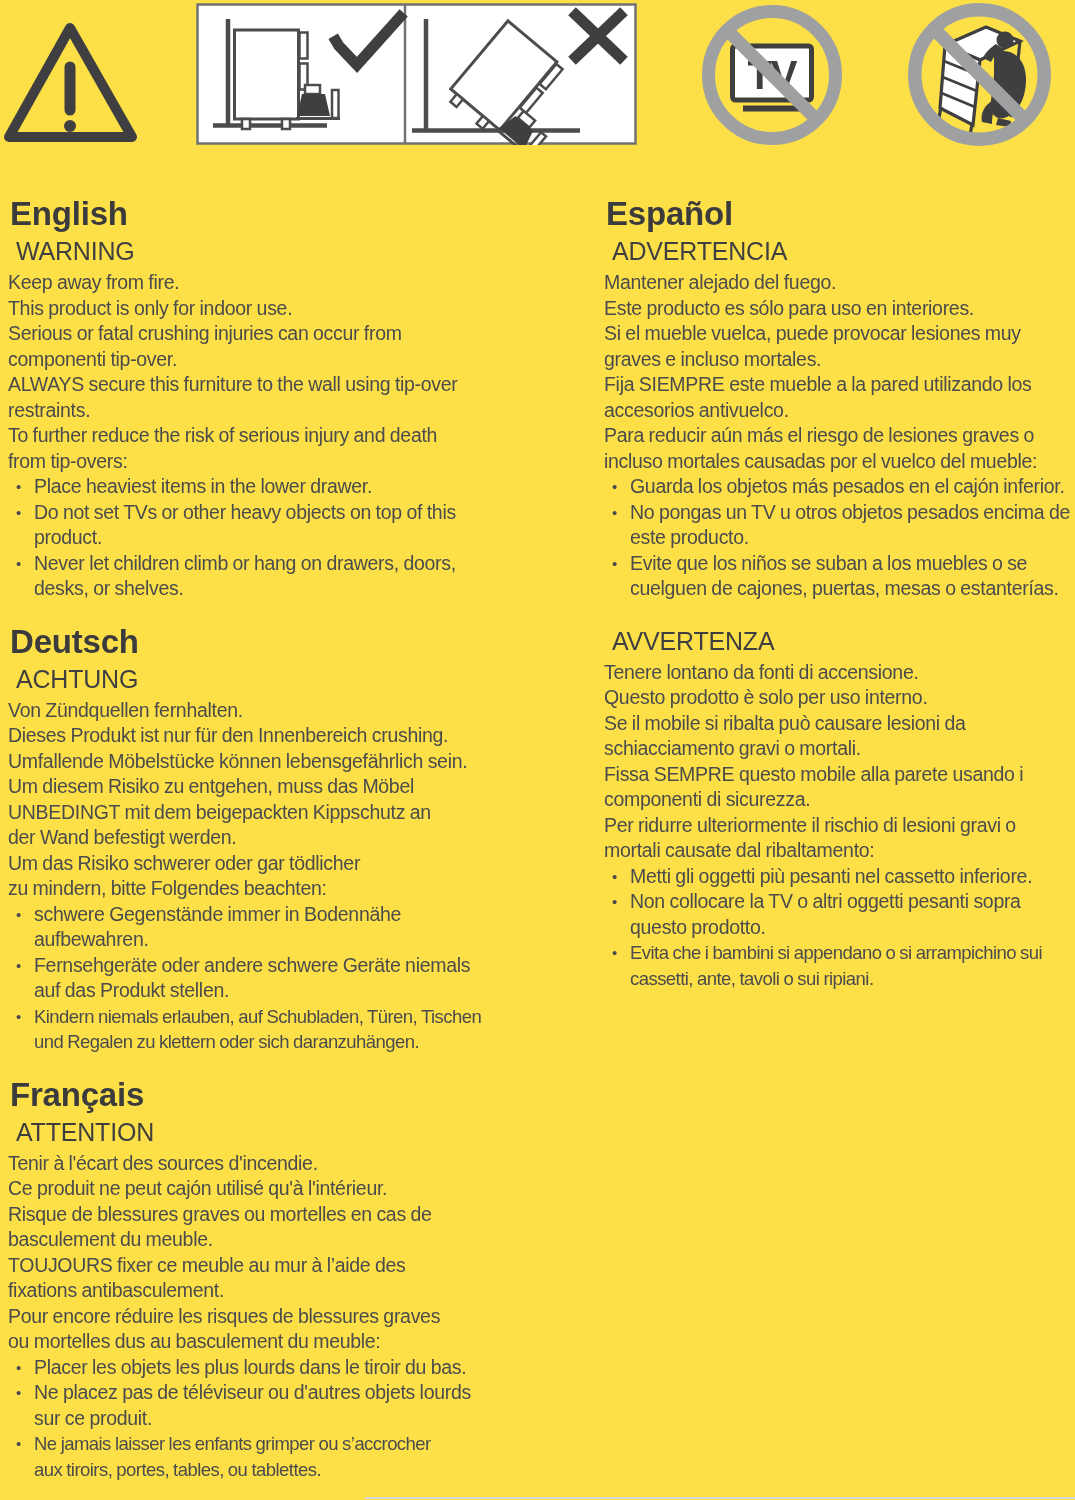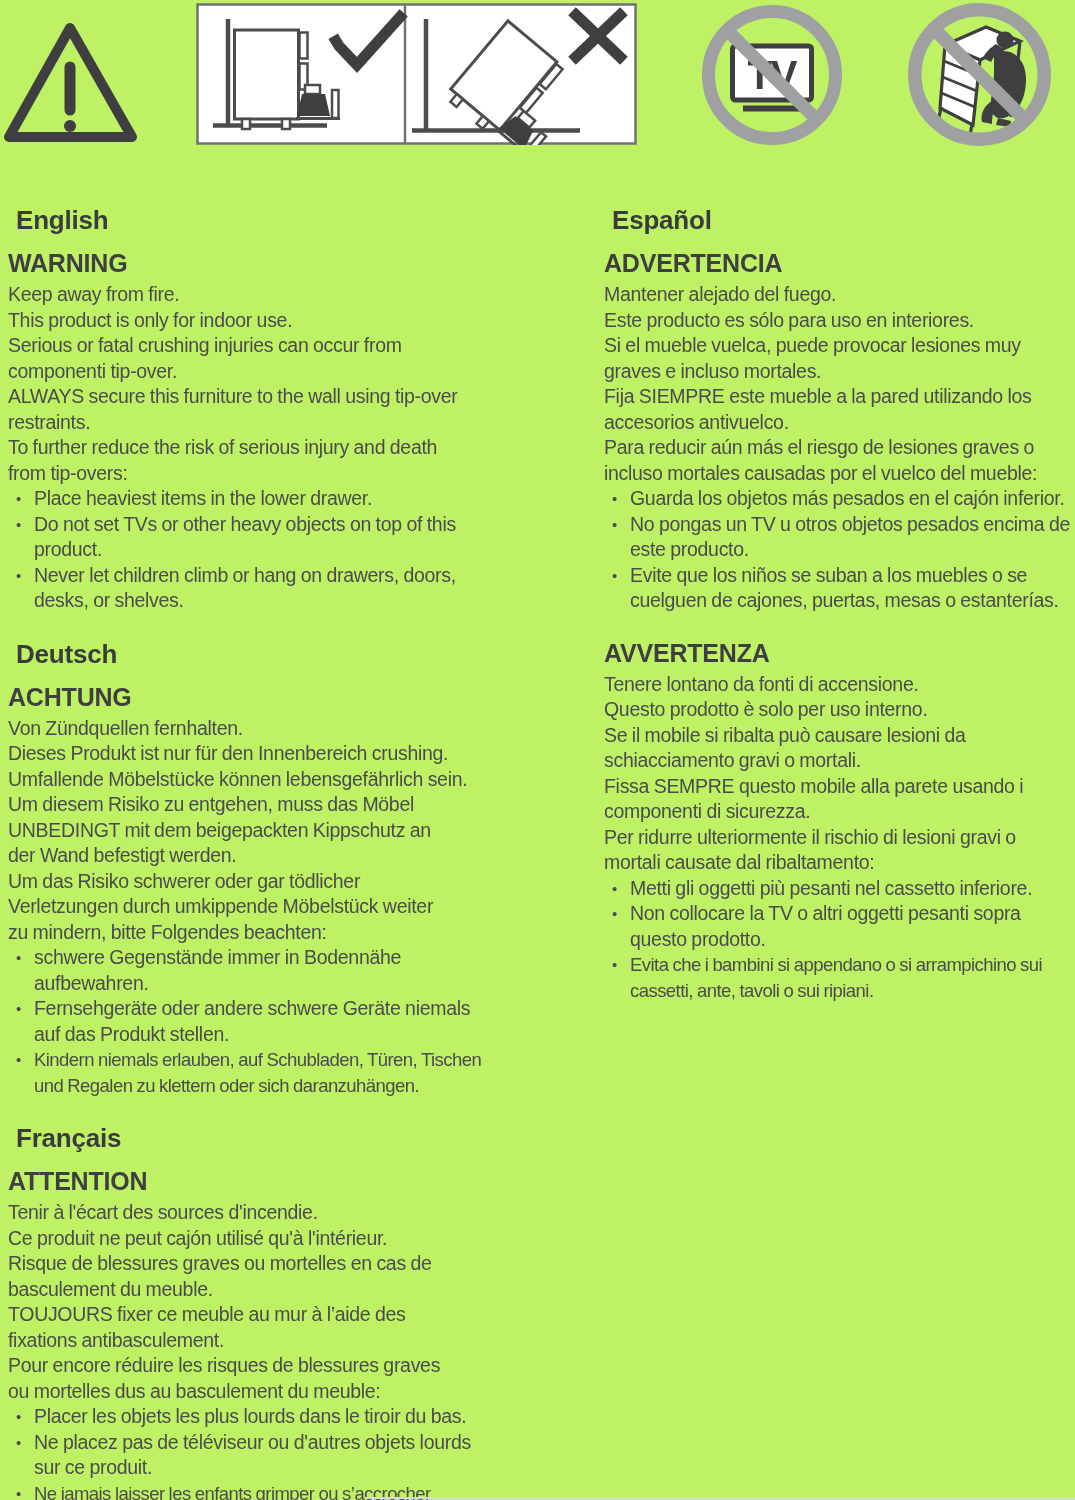--- a/index.html
+++ b/index.html
@@ -1,30 +1,30 @@
 <!DOCTYPE html>
 <html><head>
 <meta charset="utf-8">
 <style>
   html,body { margin:0; padding:0; background:#ffffff; }
   .page {
-    position:relative; width:1075px; height:1500px; background:#bef264;
+    position:relative; width:1075px; height:1500px; background:#fde047;
     overflow:hidden; font-family:"Liberation Sans", sans-serif;
   }
   .icon-abs { position:absolute; }
   .col { position:absolute; }
   .col-left  { left:8px;  top:194px; width:516px; }
   .col-right { left:604px; top:194px; width:484px; }
   section.lang { margin:0 0 22px 0; }
   section.lang h1 {
-    margin:8px; font-size:26px; line-height:36px; font-weight:bold;
+    margin:2px; font-size:33px; line-height:36px; font-weight:bold;
     color:#3b3b3d; letter-spacing:-0.2px;
   }
   section.lang h2 {
-    margin:0 0 2px 0; font-size:25px; line-height:34px; font-weight:bold;
+    margin:0 0 2px 8px; font-size:25px; line-height:34px; font-weight:normal;
     color:#3f3f41; letter-spacing:-0.2px;
   }
   .ln {
     font-size:19.5px; line-height:25.5px; color:#4b4b4d;
     letter-spacing:-0.3px; word-spacing:-0.5px; white-space:nowrap;
   }
   ul.blist { margin:0; padding:0; }
   ul.blist li { list-style:none; position:relative; padding-left:26px; }
   ul.blist li::before {
     content:"\2022"; position:absolute; left:8px; top:0;
@@ -155,21 +155,20 @@
     <section class="lang">
       <h1>Deutsch</h1>
       <h2>ACHTUNG</h2>
       <div class="ln">Von Zündquellen fernhalten.</div>
       <div class="ln">Dieses Produkt ist nur für den Innenbereich crushing.</div>
       <div class="ln">Umfallende Möbelstücke können lebensgefährlich sein.</div>
       <div class="ln">Um diesem Risiko zu entgehen, muss das Möbel</div>
       <div class="ln">UNBEDINGT mit dem beigepackten Kippschutz an</div>
       <div class="ln">der Wand befestigt werden.</div>
       <div class="ln">Um das Risiko schwerer oder gar tödlicher</div>
-      <div class="ln">Verletzungen durch umkippende Möbelstück weiter</div>
       <div class="ln">zu mindern, bitte Folgendes beachten:</div>
       <ul class="blist">
         <li>
           <div class="ln">schwere Gegenstände immer in Bodennähe</div>
           <div class="ln">aufbewahren.</div>
         </li>
         <li>
           <div class="ln">Fernsehgeräte oder andere schwere Geräte niemals</div>
           <div class="ln">auf das Produkt stellen.</div>
         </li>

